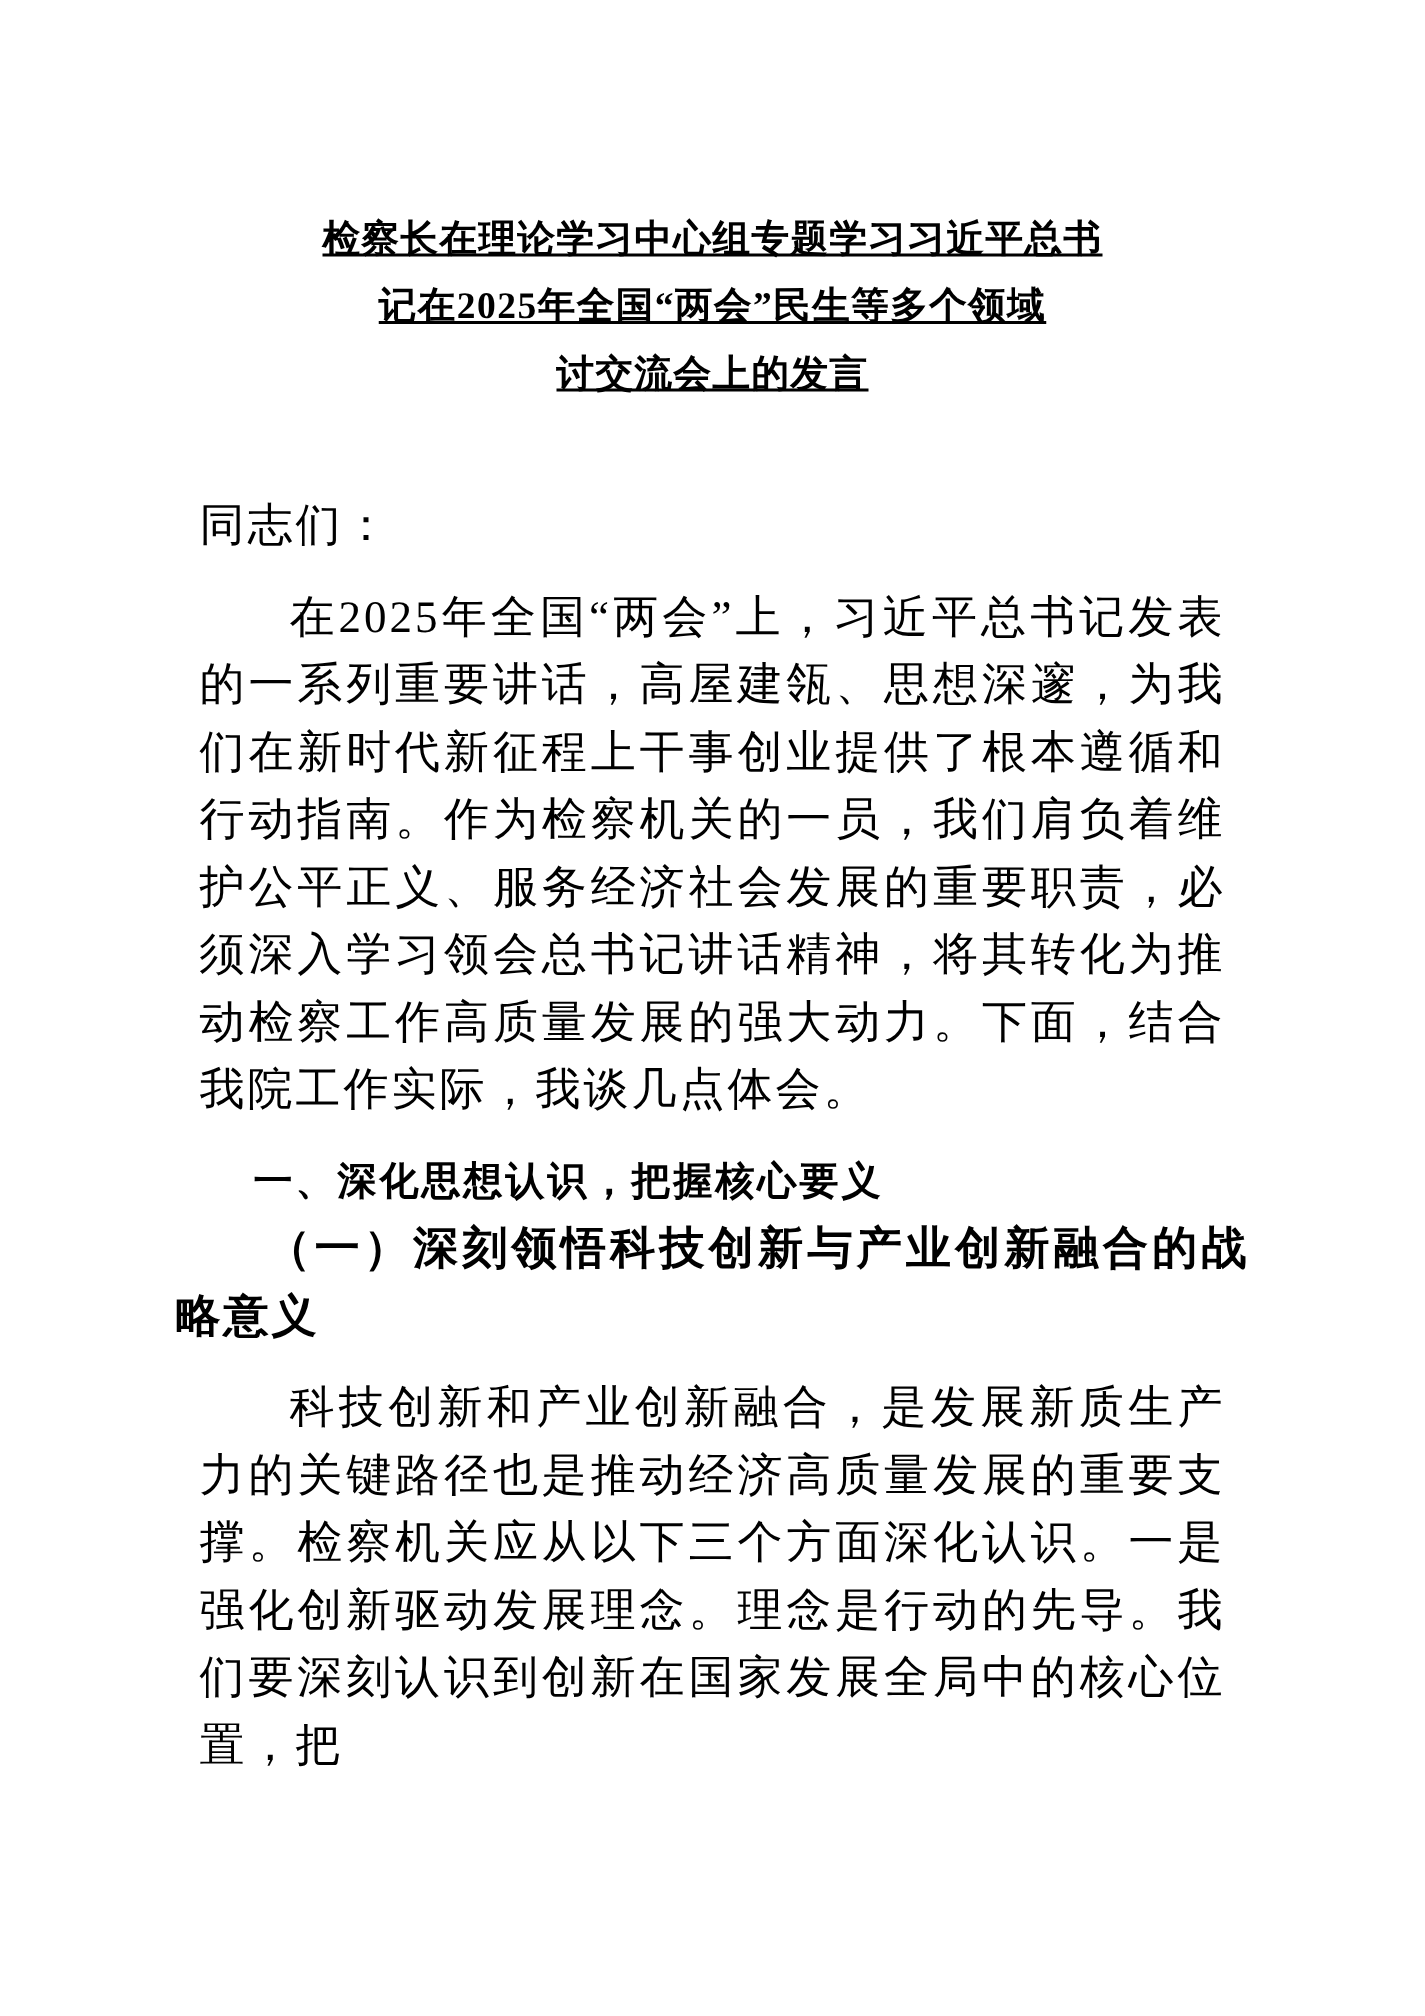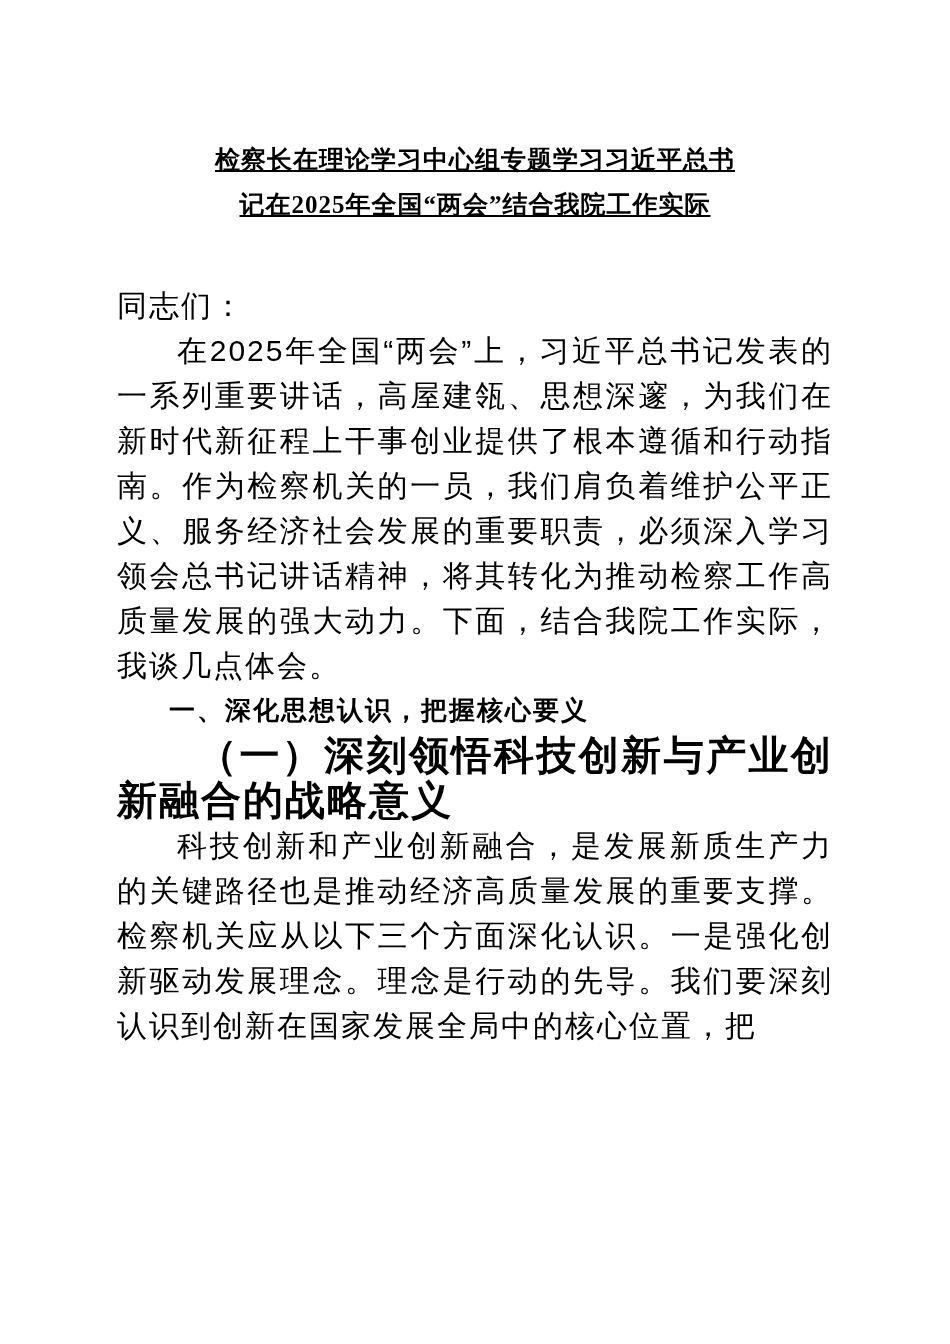--- a/index.html
+++ b/index.html
@@ -27,22 +27,22 @@
     line-height: 45px;
     text-align: center;
     letter-spacing: 1px;
     text-decoration: underline;
   }
   .doc-title .title-line {
     display: block;
     white-space: nowrap;
   }
   .para {
-    margin: 0;
-    font-family: Liberation Sans, sans-serif;
+    margin: 16px;
+    font-family: Liberation Serif, serif;
     font-weight: normal;
     font-size: 30px;
     line-height: 45px;
     letter-spacing: 2px;
     text-align: justify;
     text-justify: inter-character;
   }
   .indent {
     text-indent: 2em;
   }
@@ -53,36 +53,37 @@
     font-size: 26px;
     line-height: 45px;
     letter-spacing: 2px;
     text-indent: 2em;
     text-align: justify;
   }
   .heading-kai {
     margin: 0;
     font-family: "Liberation Serif", serif;
     font-weight: bold;
-    font-size: 40px;
+    font-size: 30px;
     line-height: 45px;
     letter-spacing: 2px;
     text-indent: 2em;
     text-align: justify;
   }
 </style>
 </head>
 <body>
 
 <div class="page">
   <div class="content">
 
     <h1 class="doc-title">
       <span class="title-line">检察长在理论学习中心组专题学习习近平总书</span>
-      <span class="title-line">记在2025年全国“两会”结合我院工作实际</span>
+      <span class="title-line">记在2025年全国“两会”民生等多个领域</span>
+      <span class="title-line">讨交流会上的发言</span>
     </h1>
 
     <p class="para">同志们：</p>
 
     <p class="para indent">在2025年全国“两会”上，习近平总书记发表的一系列重要讲话，高屋建瓴、思想深邃，为我们在新时代新征程上干事创业提供了根本遵循和行动指南。作为检察机关的一员，我们肩负着维护公平正义、服务经济社会发展的重要职责，必须深入学习领会总书记讲话精神，将其转化为推动检察工作高质量发展的强大动力。下面，结合我院工作实际，我谈几点体会。</p>
 
     <h2 class="heading-hei">一、深化思想认识，把握核心要义</h2>
 
 
     <h3 class="heading-kai">（一）深刻领悟科技创新与产业创新融合的战略意义</h3>

